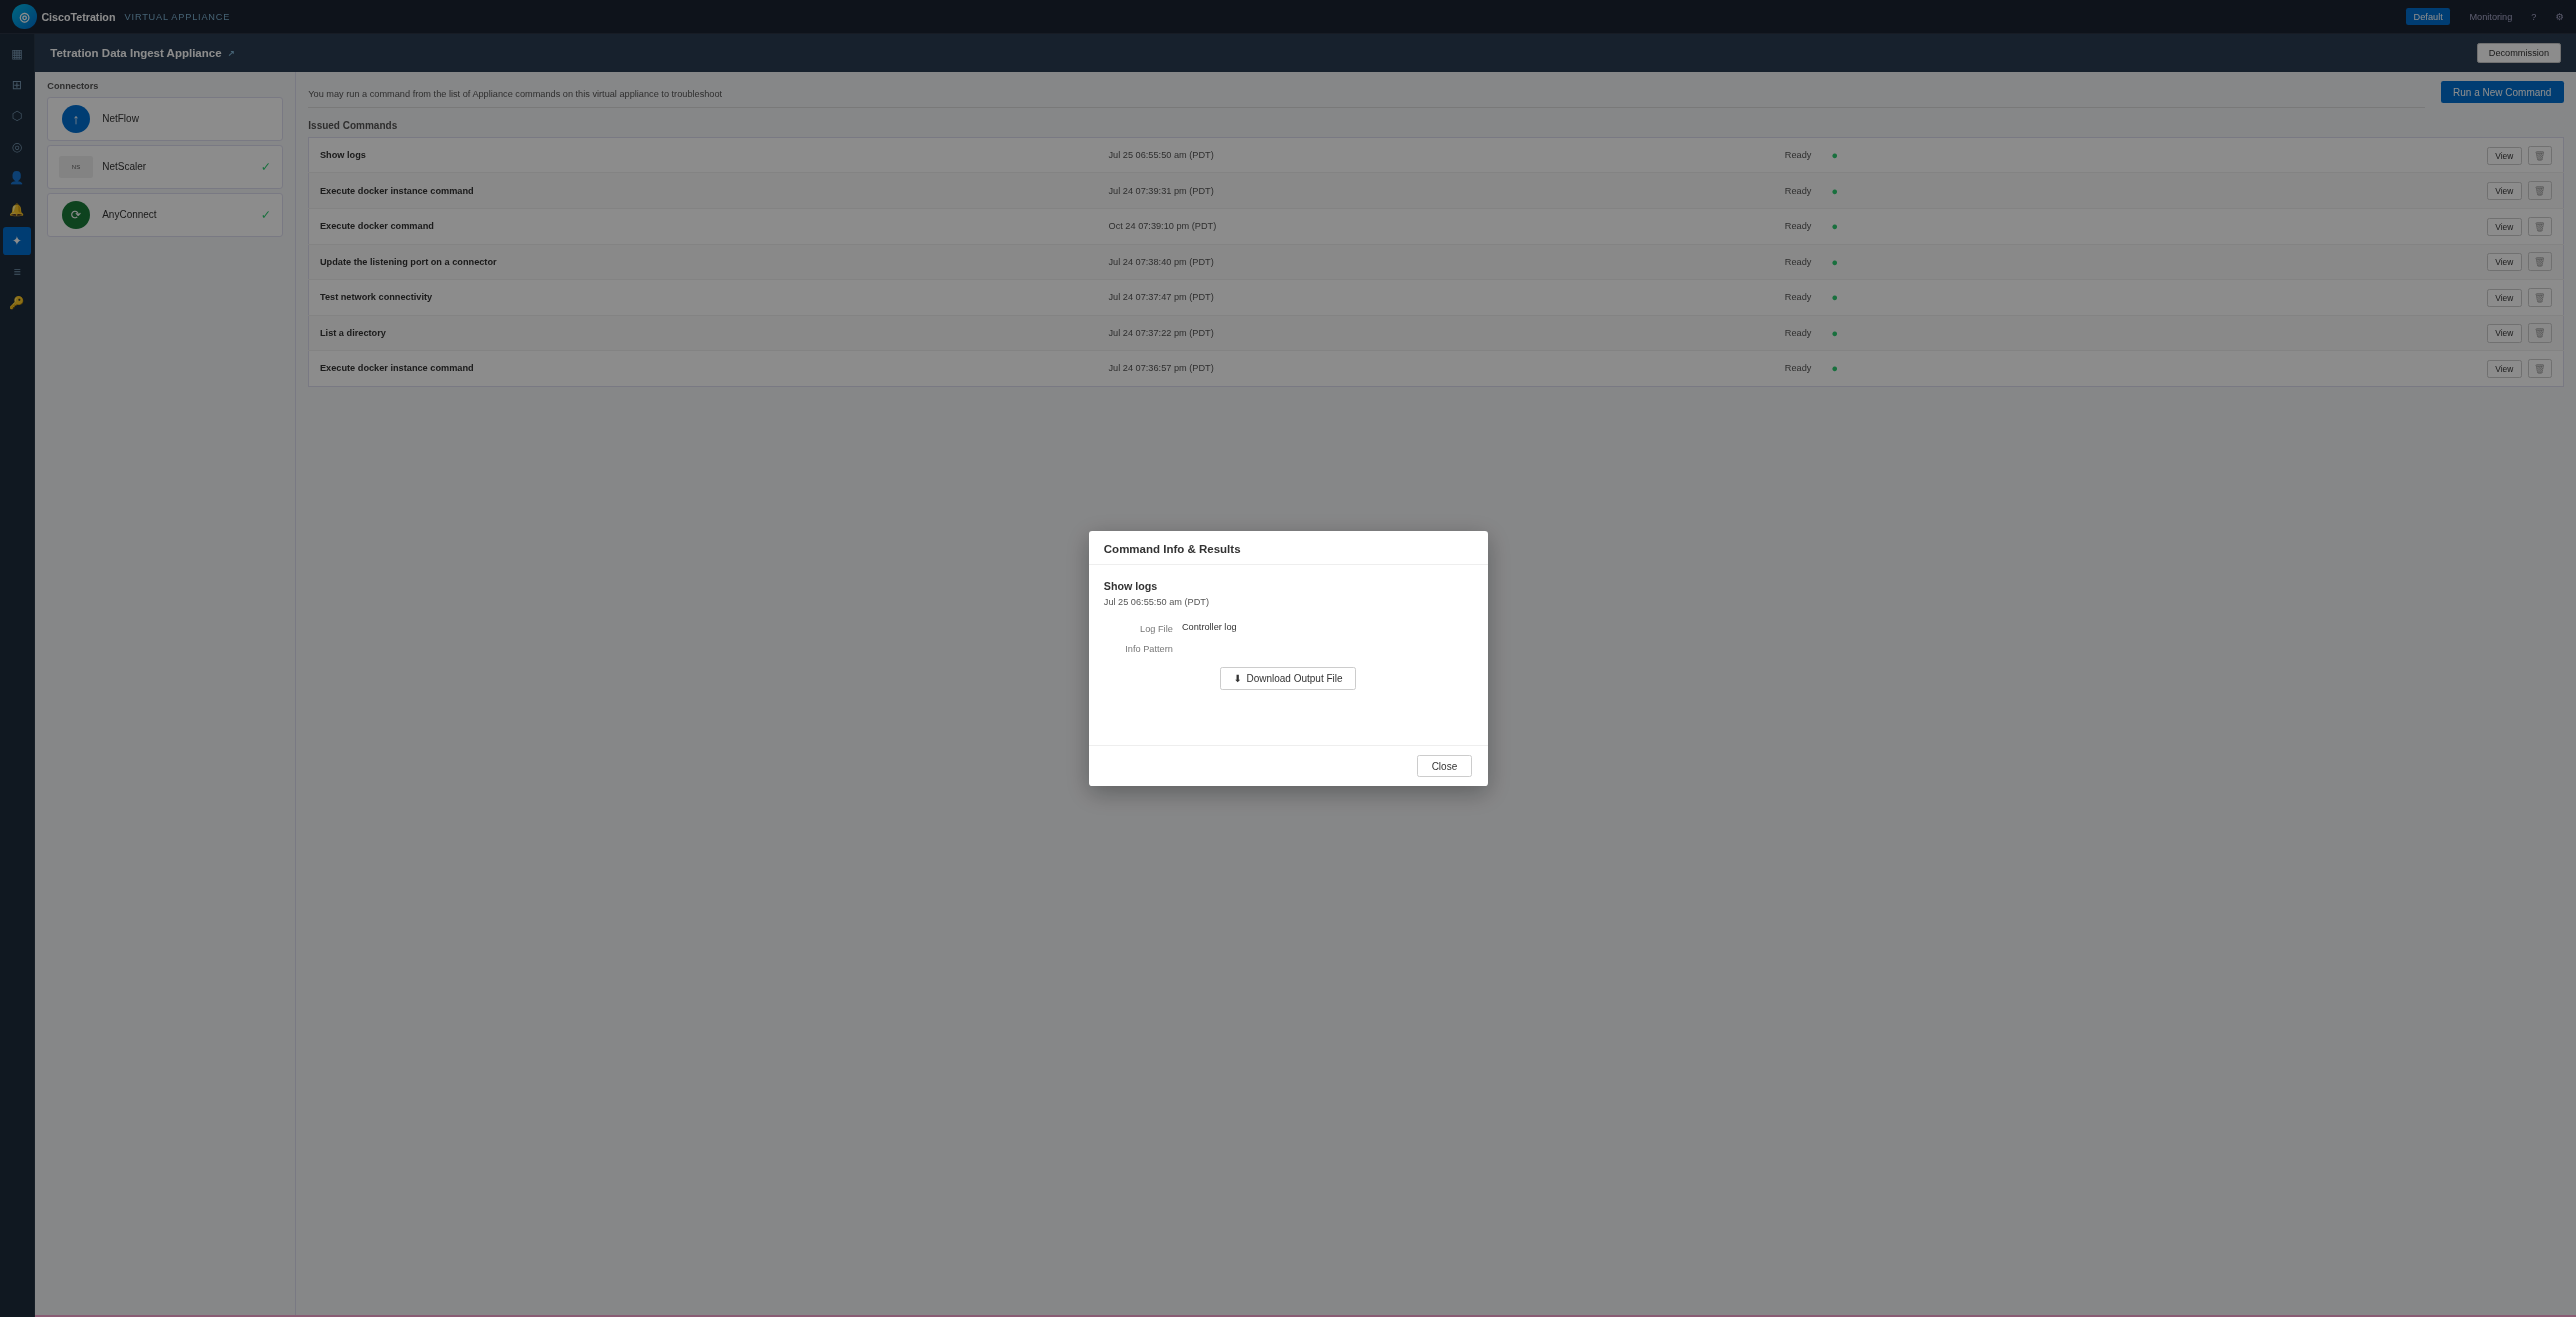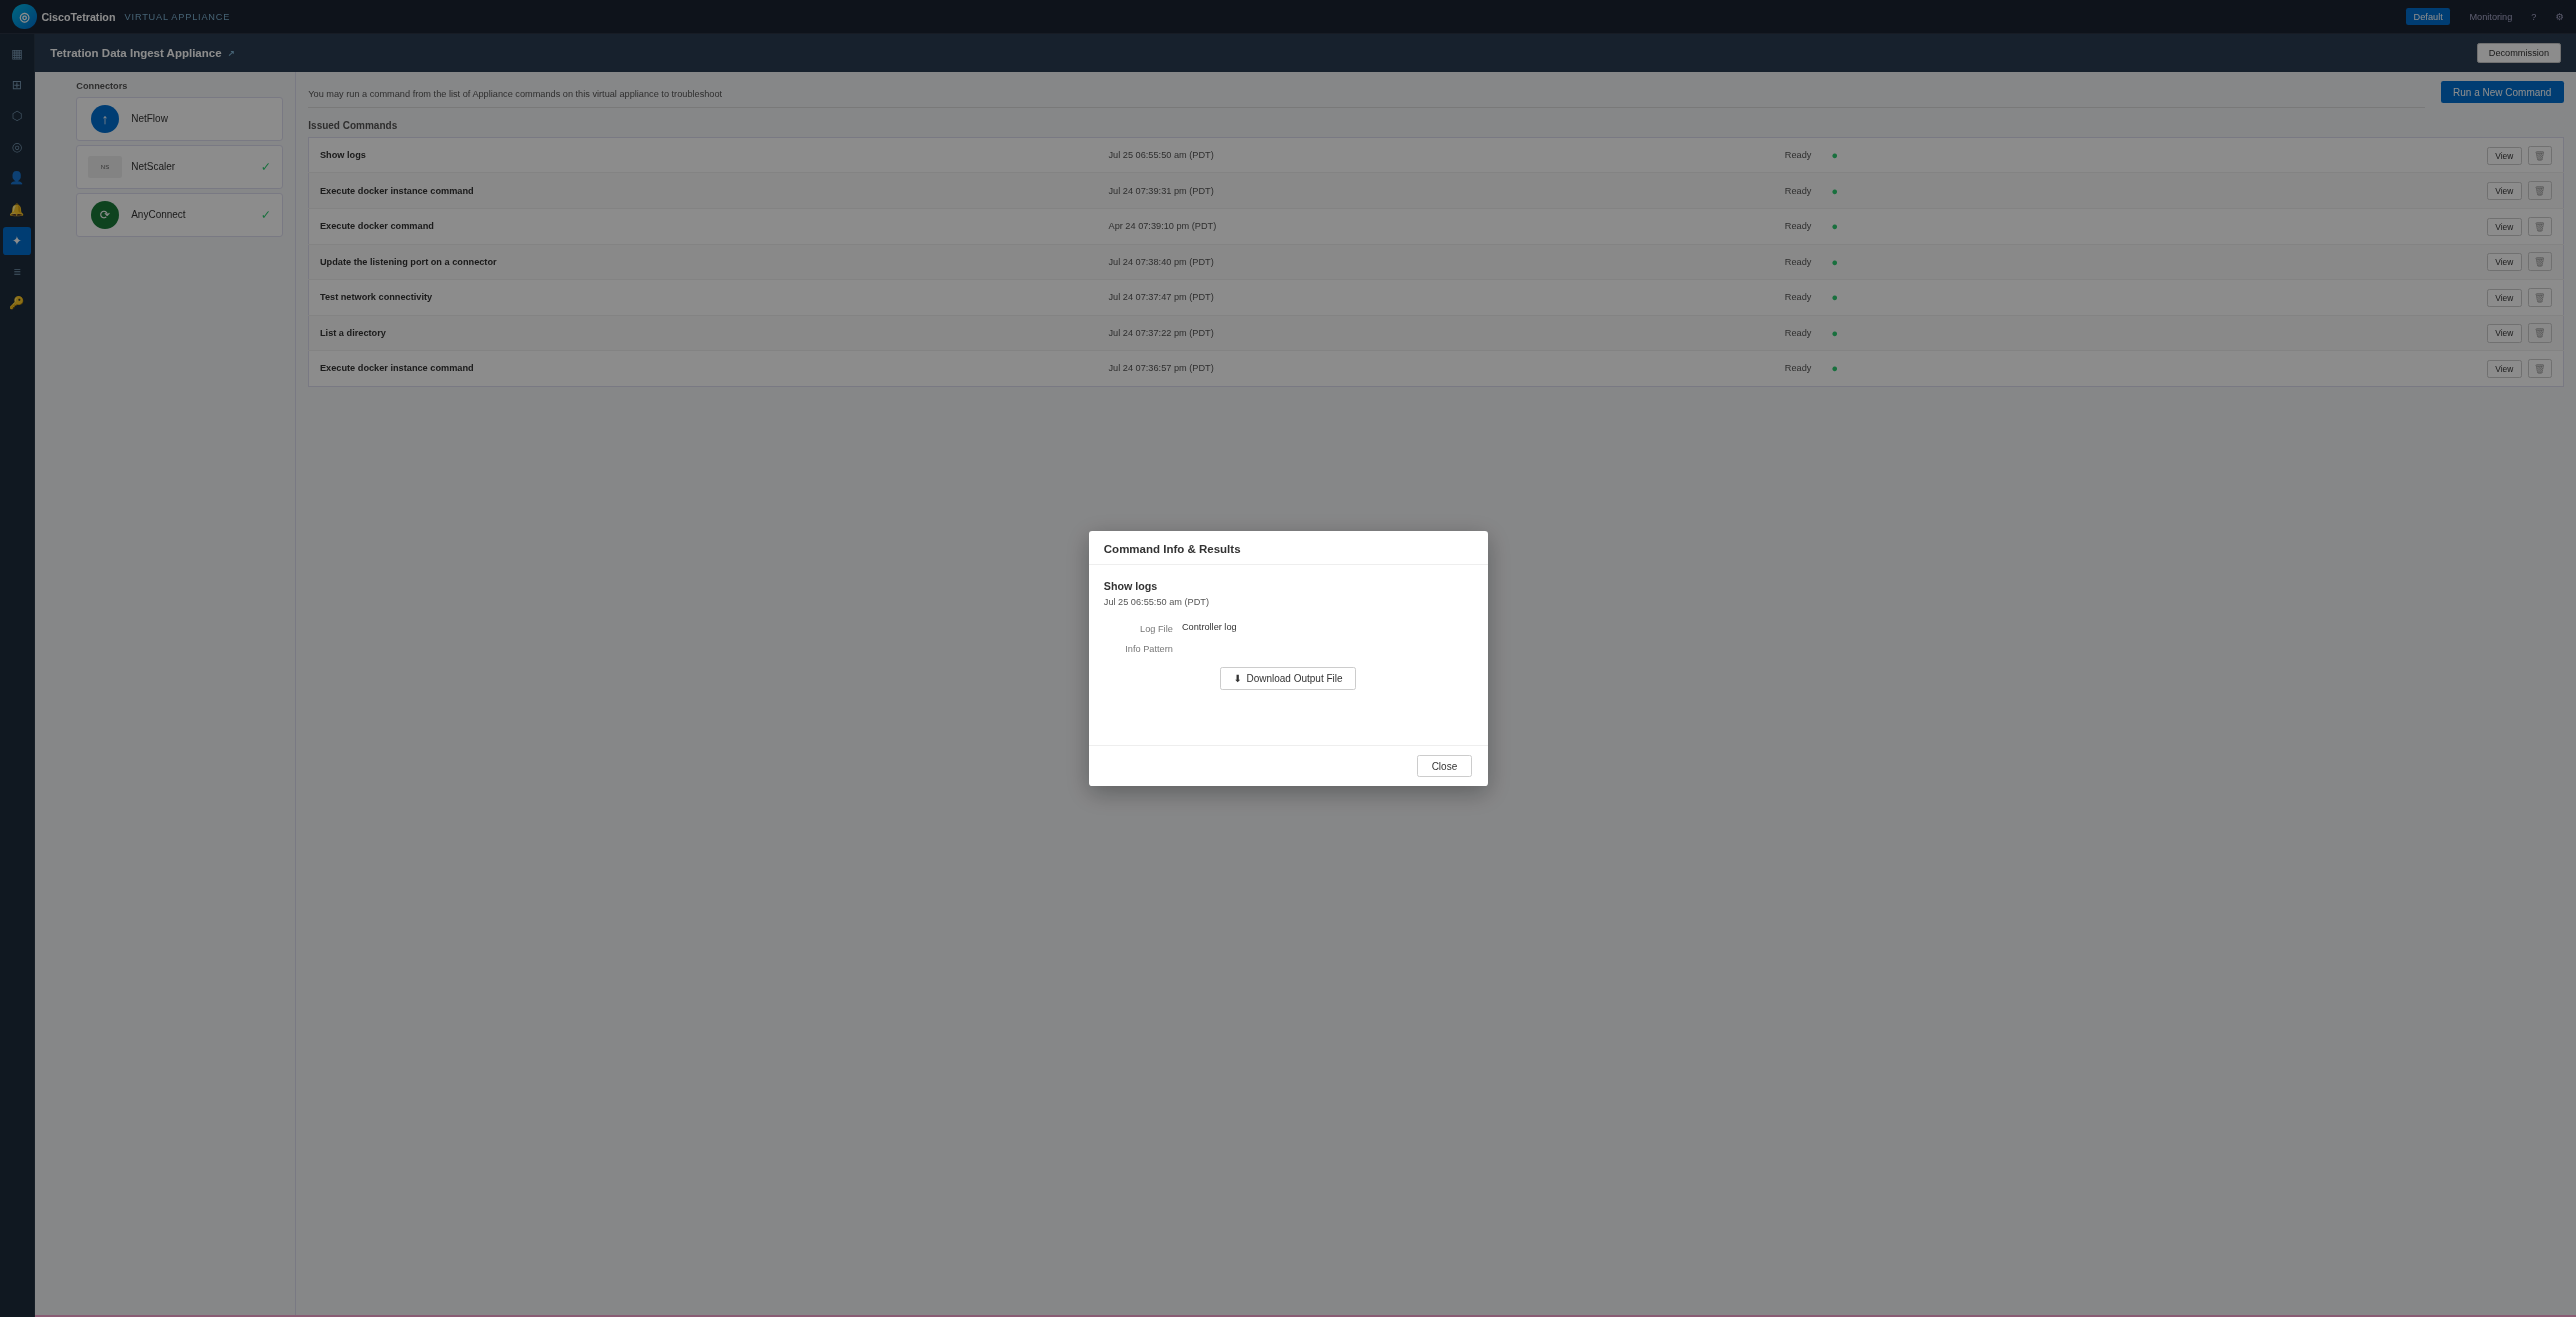--- a/index.html
+++ b/index.html
@@ -138,21 +138,21 @@
       width: 34px; height: 21.5px; background: #eee; border-radius: 2.3px;
       display: flex; align-items: center; justify-content: center; font-size: 6.1px; color: #666;
     }
     .anyconnect-icon {
       width: 28px; height: 28px; border-radius: 50%; background: #1a7a3a;
       display: flex; align-items: center; justify-content: center; color: #fff; font-size: 12.3px;
     }
 
     
     .page-body { display: flex; height: calc(100% - 40px); }
-    .left-panel { width: 261px; border-right: 0.8px solid #dde; background: #f5f6f8; padding-left: 29px; }
+    .left-panel { width: 261px; border-right: 0.8px solid #dde; background: #f5f6f8; }
     .right-panel { flex: 1; padding: 9.2px 12.3px; background: #f5f6f8; }
   </style>
 </head>
 <body>
 
 <div class="top-nav">
   <div class="top-nav-left">
     <div class="logo">
       <div class="logo-icon">◎</div>
       <span>CiscoTetration</span>
@@ -255,21 +255,21 @@
           <span class="ready-dot">●</span>
         </span>
       </td>
       <td>
         <button class="view-btn">View</button>
         <button class="delete-btn">🗑</button>
       </td>
     </tr>
               <tr style="background: rgb(255, 255, 255);">
       <td style="font-weight:600;">Execute docker command</td>
-      <td style="color:#555;">Apr 24 07:39:10 pm (PDT)</td>
+      <td style="color:#555;">Oct 24 07:39:10 pm (PDT)</td>
       <td>
         <span class="ready-badge">
           <span>Ready</span>
           <span class="ready-dot">●</span>
         </span>
       </td>
       <td>
         <button class="view-btn">View</button>
         <button class="delete-btn">🗑</button>
       </td>

